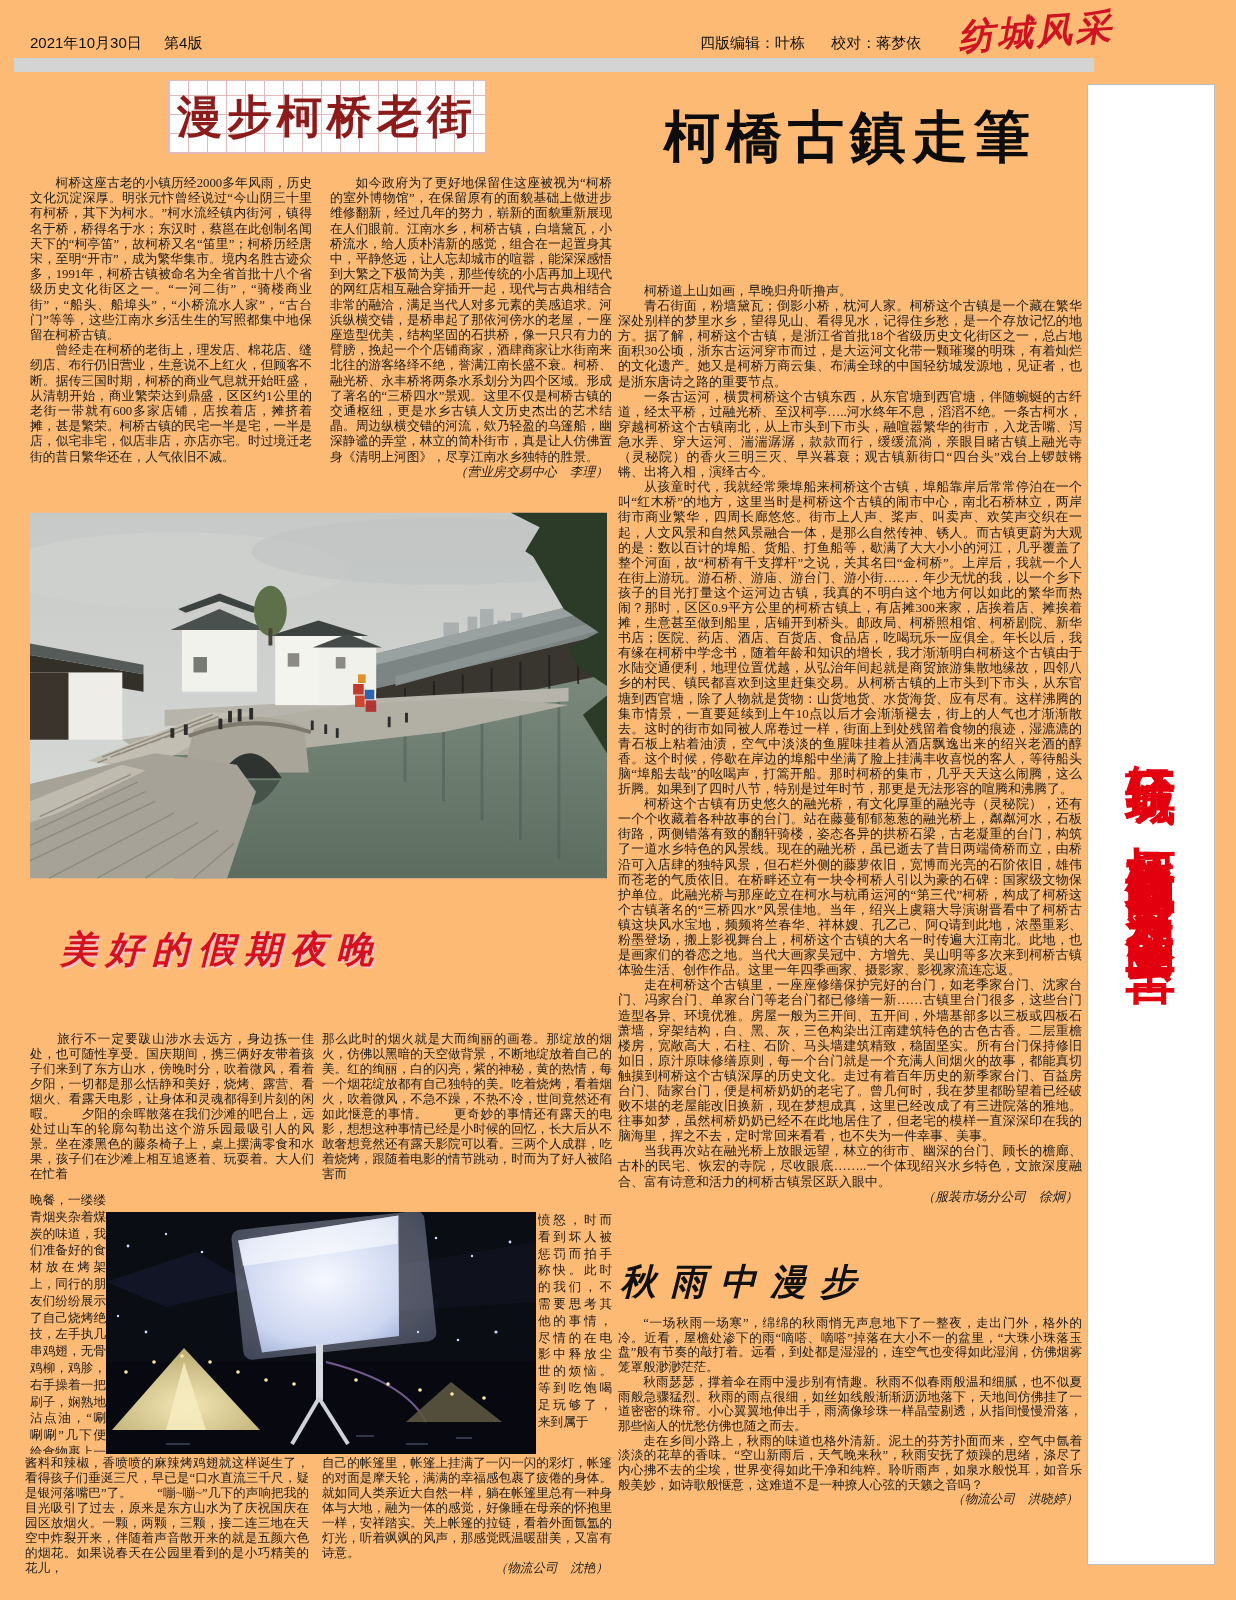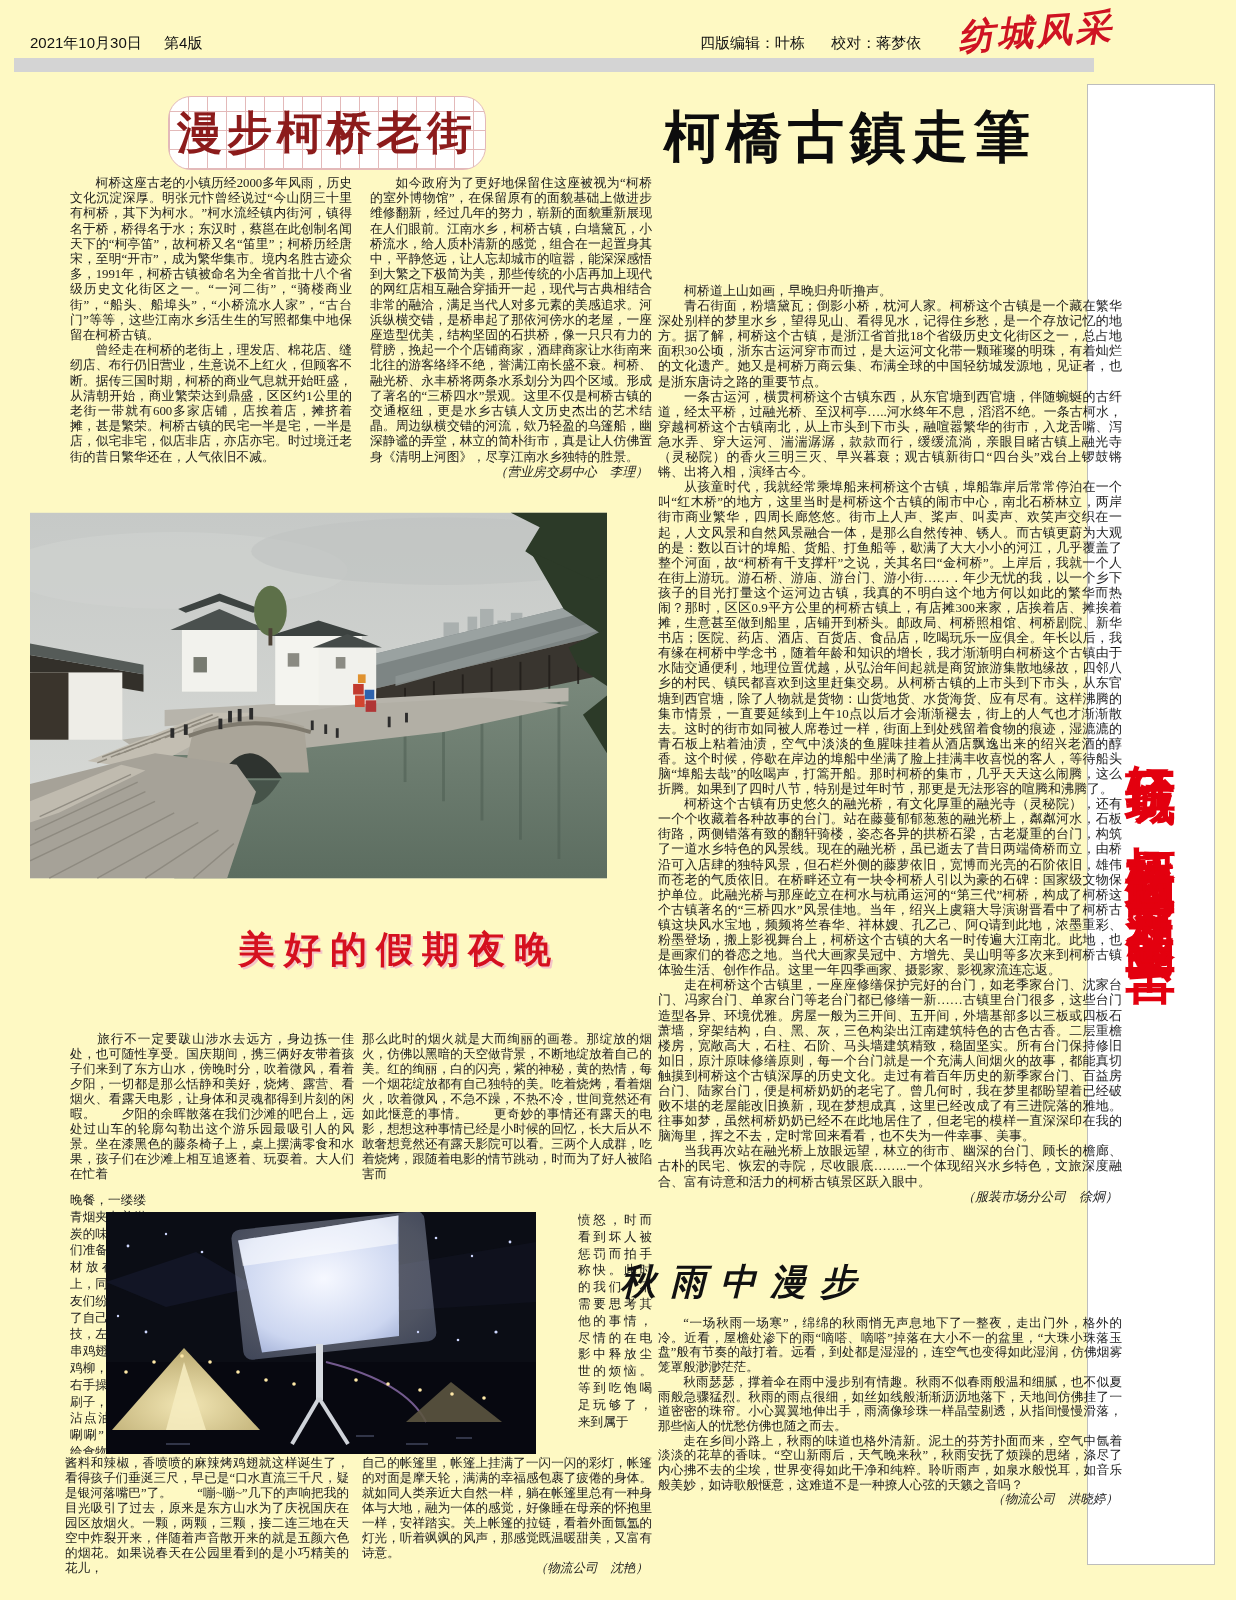--- a/index.html
+++ b/index.html
@@ -1,50 +1,50 @@
 <!DOCTYPE html>
 <html><head>
 <meta charset="utf-8">
 <style>
   html,body{margin:0;padding:0;background:#efefef;}
-  #page{position:relative;width:1236px;height:1600px;background:#fef9c3;margin:0 auto;overflow:hidden;
+  #page{position:relative;width:1236px;height:1600px;background:#fdba74;margin:0 auto;overflow:hidden;
         font-family:"Liberation Serif","DejaVu Serif",serif;color:#1c1c1c;}
   .abs{position:absolute;}
   
   .hdr-text{font-family:"Liberation Sans","DejaVu Sans",sans-serif;font-size:15px;color:#111;}
   .masthead{font-family:"DejaVu Serif",serif;font-style:italic;font-weight:bold;color:#cf1322;
             font-size:36px;letter-spacing:3px;transform:rotate(-4deg);}
   .gray-bar{background:#d4d4d4;height:14px;}
   
   .banner-box{border:1px solid #bdbdbd;background:#fff;display:flex;align-items:center;justify-content:center;}
   .banner-text{writing-mode:vertical-rl;text-orientation:upright;
                font-family:"DejaVu Sans","Liberation Sans",sans-serif;font-weight:900;
                color:#e3000f;font-size:50px;letter-spacing:6px;line-height:1;}
   
   .cal-grid{padding:6px 8px;background-color:#fff;
      background-image:repeating-linear-gradient(0deg,#e3b9b9 0 1px,transparent 1px 19px),
                       repeating-linear-gradient(90deg,#e3b9b9 0 1px,transparent 1px 19px);
      border:1px solid #e3b9b9;}
   .cal-grid span{font-size:45px;font-weight:bold;color:#8c1b1b;letter-spacing:5px;
      font-family:"DejaVu Serif","Liberation Serif",serif;}
   
-  .body-txt{text-align:justify;overflow:hidden;margin-left:40px;}
+  .body-txt{text-align:justify;overflow:hidden;}
   .body-txt p{margin:0;text-indent:2em;}
   .noindent p{text-indent:0;}
   .sig{text-align:right;text-indent:0 !important;font-style:italic;padding-right:4px;}
   .a1{font-size:12.8px;line-height:15.2px;column-count:2;column-gap:18px;}
   .a2{font-size:13px;line-height:15.1px;}
   .a3{font-size:12.6px;line-height:15px;}
   .a3n{font-size:12.6px;line-height:16.8px;}
   .a4{font-size:12.6px;line-height:14.7px;}
   
   .t2{font-family:"DejaVu Sans","Liberation Sans",sans-serif;font-weight:900;font-size:56px;
       letter-spacing:6px;color:#0d0d0d;text-align:center;}
-  .t3{font-family:"DejaVu Serif",serif;font-weight:bold;font-size:37px;
-      letter-spacing:9px;color:#d5101f;text-align:right;text-shadow:2px 2px 0 #f3c4c7;}
+  .t3{font-family:"DejaVu Serif",serif;font-style:italic;font-weight:bold;font-size:37px;
+      letter-spacing:9px;color:#d5101f;text-align:left;text-shadow:2px 2px 0 #f3c4c7;}
   .t4{font-family:"DejaVu Serif",serif;font-style:italic;font-weight:bold;font-size:36px;
       letter-spacing:14px;color:#111;text-align:left;}
   svg{display:block;}
 </style>
 </head>
 <body>
 
 <div id="page">
 
   <div class="abs hdr-text" style="left:30px;top:34px;">
@@ -57,21 +57,21 @@
     <span style="display:inline-block;width:18px;"></span>
     <span>校对：蒋梦依</span>
   </div>
   <div class="abs masthead" style="left:958px;top:8px;">纺城风采</div>
   <div class="abs gray-bar" style="left:14px;top:58px;width:1080px;"></div>
 
   <div class="abs banner-box" style="left:1087px;top:84px;width:126px;height:1479px;">
     <div class="banner-text">轻纺城—柯桥新城的『金名片』三次创业的『主平台』</div>
   </div>
 
-  <div class="abs cal-grid" style="left:168px;top:96px;border-radius:23px;">
+  <div class="abs cal-grid" style="left:168px;top:80px;">
     <span>漫步柯桥老街</span>
   </div>
   <div class="abs body-txt a1" style="left:30px;top:176px;width:582px;height:327px;">
     <p>柯桥这座古老的小镇历经2000多年风雨，历史文化沉淀深厚。明张元忭曾经说过“今山阴三十里有柯桥，其下为柯水。”柯水流经镇内街河，镇得名于桥，桥得名于水；东汉时，蔡邕在此创制名闻天下的“柯亭笛”，故柯桥又名“笛里”；柯桥历经唐宋，至明“开市”，成为繁华集市。境内名胜古迹众多，1991年，柯桥古镇被命名为全省首批十八个省级历史文化街区之一。“一河二街”，“骑楼商业街”，“船头、船埠头”，“小桥流水人家”，“古台门”等等，这些江南水乡活生生的写照都集中地保留在柯桥古镇。</p>
     <p>曾经走在柯桥的老街上，理发店、棉花店、缝纫店、布行仍旧营业，生意说不上红火，但顾客不断。据传三国时期，柯桥的商业气息就开始旺盛，从清朝开始，商业繁荣达到鼎盛，区区约1公里的老街一带就有600多家店铺，店挨着店，摊挤着摊，甚是繁荣。柯桥古镇的民宅一半是宅，一半是店，似宅非宅，似店非店，亦店亦宅。时过境迁老街的昔日繁华还在，人气依旧不减。</p>
     <p>如今政府为了更好地保留住这座被视为“柯桥的室外博物馆”，在保留原有的面貌基础上做进步维修翻新，经过几年的努力，崭新的面貌重新展现在人们眼前。江南水乡，柯桥古镇，白墙黛瓦，小桥流水，给人质朴清新的感觉，组合在一起置身其中，平静悠远，让人忘却城市的喧嚣，能深深感悟到大繁之下极简为美，那些传统的小店再加上现代的网红店相互融合穿插开一起，现代与古典相结合非常的融洽，满足当代人对多元素的美感追求。河浜纵横交错，是桥串起了那依河傍水的老屋，一座座造型优美，结构坚固的石拱桥，像一只只有力的臂膀，挽起一个个店铺商家，酒肆商家让水街南来北往的游客络绎不绝，誉满江南长盛不衰。柯桥、融光桥、永丰桥将两条水系划分为四个区域。形成了著名的“三桥四水”景观。这里不仅是柯桥古镇的交通枢纽，更是水乡古镇人文历史杰出的艺术结晶。周边纵横交错的河流，欸乃轻盈的乌篷船，幽深静谧的弄堂，林立的简朴街市，真是让人仿佛置身《清明上河图》，尽享江南水乡独特的胜景。</p>
     <p class="sig">（营业房交易中心　李理）</p>
   </div>
 
   <div class="abs" style="left:30px;top:505px;width:577px;height:381px;">

